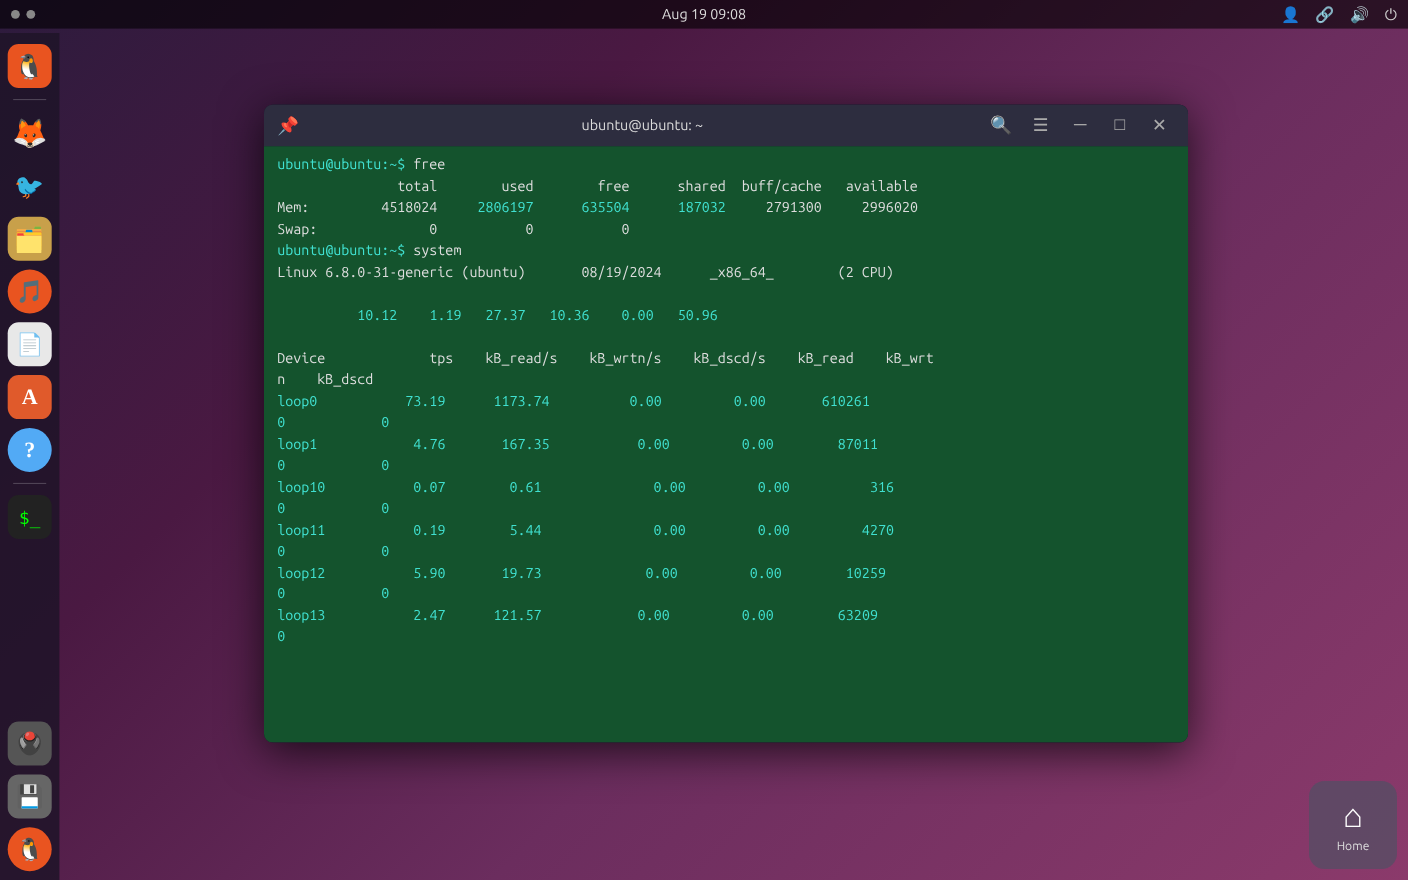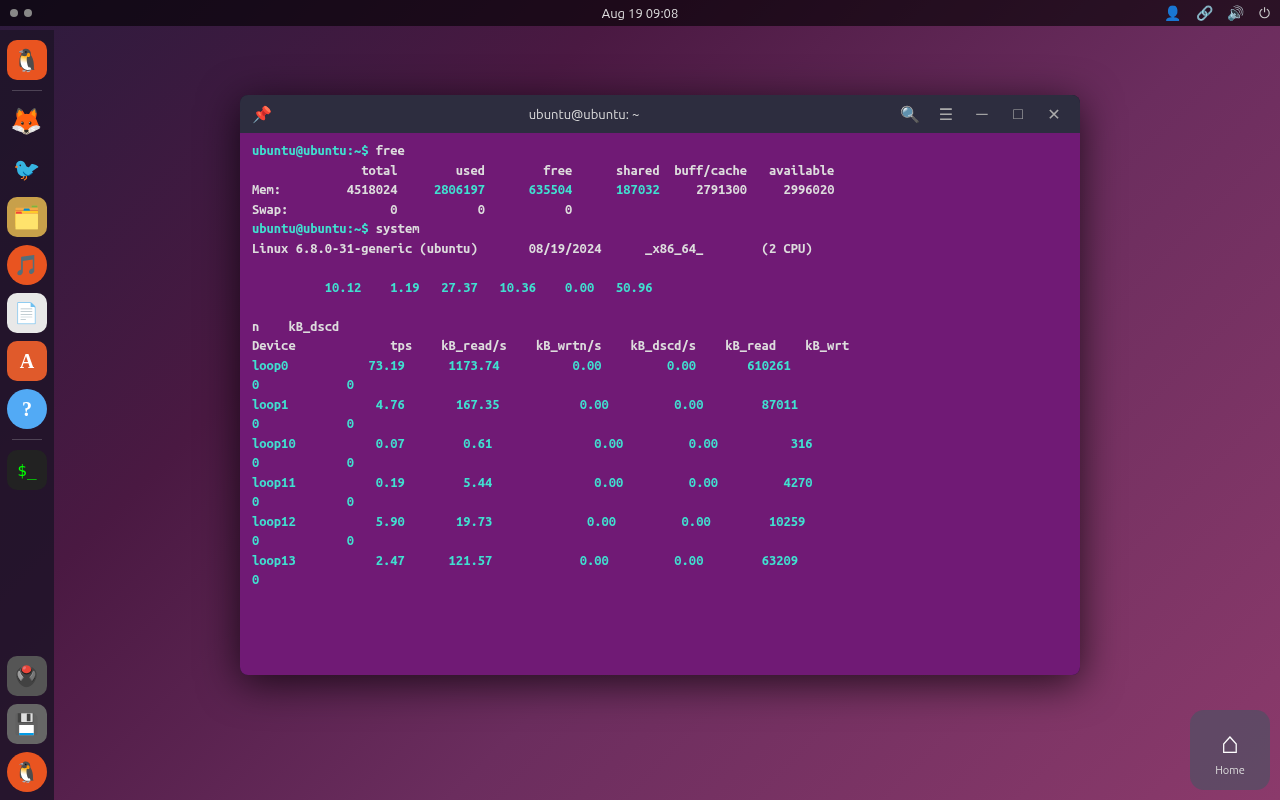--- a/index.html
+++ b/index.html
@@ -212,28 +212,27 @@
       font-size: 16px;
       cursor: pointer;
       display: flex;
       align-items: center;
       justify-content: center;
     }
 
     
     .terminal-body {
       flex: 1;
-      background: #701a75;
+      background: #14532d;
       padding: 8px 12px;
       font-family: 'Ubuntu Mono', 'Courier New', monospace;
       font-size: 13px;
       color: #ddd;
       overflow-y: auto;
       line-height: 1.5;
-      font-weight: bold;
     }
 
     .prompt { color: #40e0d0; }
     .command { color: #ddd; }
     .header-row { color: #ddd; }
     .mem-label { color: #ddd; }
     .cyan-val { color: #40e0d0; }
 
     .term-line {
       white-space: pre;
@@ -297,22 +296,22 @@
     <span class="term-line"><span class="prompt">ubuntu@ubuntu:</span><span class="prompt">~$</span><span class="command"> free</span></span>
     <span class="term-line header-row">               total        used        free      shared  buff/cache   available</span>
     <span class="term-line"><span class="mem-label">Mem:         4518024     </span><span class="cyan-val">2806197</span><span class="mem-label">      </span><span class="cyan-val">635504</span><span class="mem-label">      </span><span class="cyan-val">187032</span><span class="mem-label">     2791300     2996020</span></span>
     <span class="term-line">Swap:              0           0           0</span>
 
     <span class="term-line"><span class="prompt">ubuntu@ubuntu:</span><span class="prompt">~$</span><span class="command"> system</span></span>
     <span class="term-line">Linux 6.8.0-31-generic (ubuntu)       08/19/2024      _x86_64_        (2 CPU)</span>
     <span class="term-line">&nbsp;</span>
     <span class="term-line"><span>          </span><span class="cyan-val">10.12</span><span>    </span><span class="cyan-val">1.19</span><span>   </span><span class="cyan-val">27.37</span><span>   </span><span class="cyan-val">10.36</span><span>    </span><span class="cyan-val">0.00</span><span>   </span><span class="cyan-val">50.96</span></span>
     <span class="term-line">&nbsp;</span>
+    <span class="term-line header-row">Device             tps    kB_read/s    kB_wrtn/s    kB_dscd/s    kB_read    kB_wrt</span>
     <span class="term-line header-row">n    kB_dscd</span>
-    <span class="term-line header-row">Device             tps    kB_read/s    kB_wrtn/s    kB_dscd/s    kB_read    kB_wrt</span>
 
     <span class="term-line"><span class="col-cyan">loop0</span><span>           </span><span class="col-cyan">73.19</span><span>      </span><span class="col-cyan">1173.74</span><span>          </span><span class="col-cyan">0.00</span><span>         </span><span class="col-cyan">0.00</span><span>       </span><span class="col-cyan">610261</span></span>
     <span class="term-line"><span class="col-cyan">0</span><span>            </span><span class="col-cyan">0</span></span>
 
     <span class="term-line"><span class="col-cyan">loop1</span><span>            </span><span class="col-cyan">4.76</span><span>       </span><span class="col-cyan">167.35</span><span>           </span><span class="col-cyan">0.00</span><span>         </span><span class="col-cyan">0.00</span><span>        </span><span class="col-cyan">87011</span></span>
     <span class="term-line"><span class="col-cyan">0</span><span>            </span><span class="col-cyan">0</span></span>
 
     <span class="term-line"><span class="col-cyan">loop10</span><span>           </span><span class="col-cyan">0.07</span><span>        </span><span class="col-cyan">0.61</span><span>              </span><span class="col-cyan">0.00</span><span>         </span><span class="col-cyan">0.00</span><span>          </span><span class="col-cyan">316</span></span>
     <span class="term-line"><span class="col-cyan">0</span><span>            </span><span class="col-cyan">0</span></span>
 

